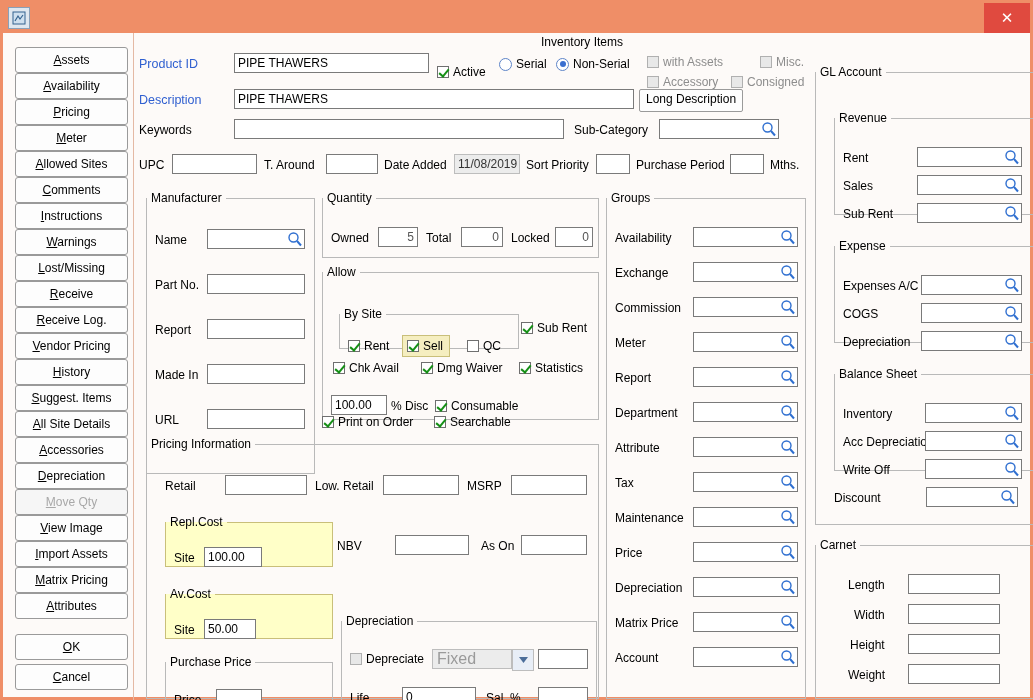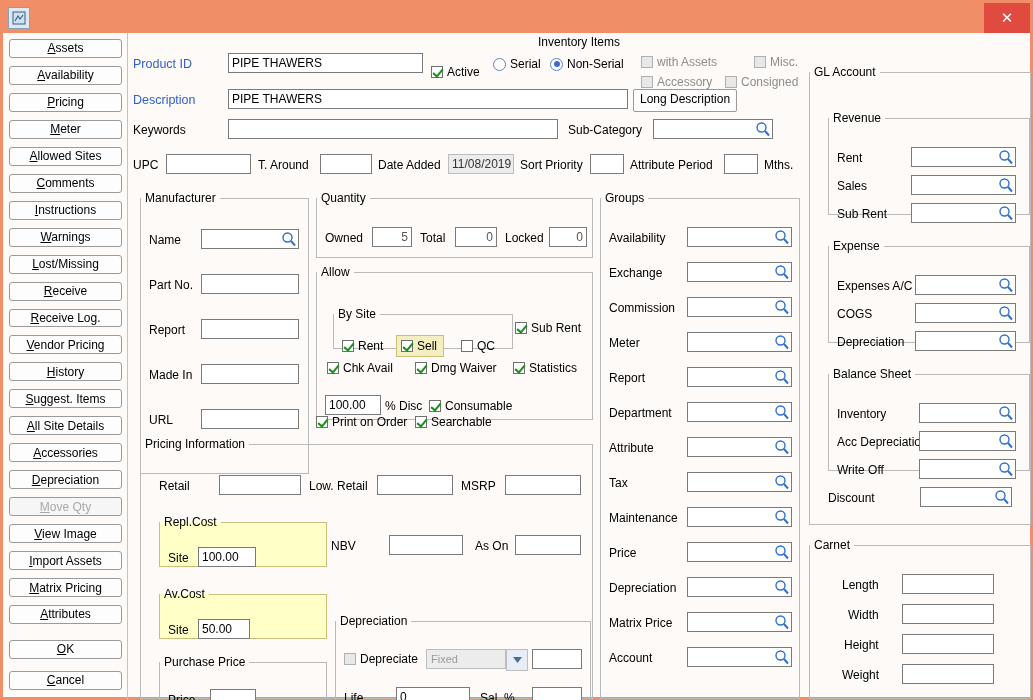--- a/index.html
+++ b/index.html
@@ -30,22 +30,22 @@
     font-size:15px;font-weight:bold;color:#fff;
   }
   .close-btn{
     position:absolute;right:0;top:0;width:46px;height:30px;background:#e04a3f;
     color:#fff;font-size:15px;display:flex;align-items:center;justify-content:center;
     cursor:pointer;
   }
   
   .body{display:flex;height:667px;}
   .leftnav{
-    width:124px;padding:6px 5px 0 6px;box-sizing:border-box;
-    display:flex;flex-direction:column;gap:8px;
+    width:124px;padding:14px 5px 0 6px;box-sizing:border-box;
+    display:flex;flex-direction:column;gap:0;margin-left:6px;
   }
   .navbtn{
     height:24px;border:1px solid #9a9a9a;background:#fdfdfd;border-radius:3px;
     font-size:12px;color:#000;display:flex;align-items:center;justify-content:center;
     cursor:pointer;
   }
   .navbtn.disabled{color:#a8a8a8;background:#f6f6f6;}
   .navspacer{flex:1;}
   .content{
     flex:1;position:relative;border-left:1px solid #e4b9a4;
@@ -248,21 +248,21 @@
       </span>
 
       <div style="position:absolute;left:5px;top:125px;" class="lbl">UPC</div>
       <input type="text" style="position: absolute; left: 38px; top: 121px; width: 85px;" value="">
       <div style="position:absolute;left:130px;top:125px;" class="lbl">T. Around</div>
       <input type="text" style="position: absolute; left: 192px; top: 121px; width: 52px;" value="">
       <div style="position:absolute;left:250px;top:125px;" class="lbl">Date Added</div>
       <div style="position:absolute;left:320px;top:121px;width:66px;height:20px;border:1px solid #bdbdbd;background:#ececec;font-size:12px;line-height:18px;padding-left:3px;box-sizing:border-box;color:#333;">11/08/2019</div>
       <div style="position:absolute;left:392px;top:125px;" class="lbl">Sort Priority</div>
       <input type="text" style="position: absolute; left: 462px; top: 121px; width: 34px;" value="">
-      <div style="position:absolute;left:502px;top:125px;" class="lbl">Attribute Period</div>
+      <div style="position:absolute;left:502px;top:125px;" class="lbl">Purchase Period</div>
       <input type="text" style="position: absolute; left: 596px; top: 121px; width: 34px;" value="">
       <div style="position:absolute;left:636px;top:125px;" class="lbl">Mths.</div>
 
       <fieldset style="left:4px;top:150px;width:169px;height:283px;">
         <legend>Manufacturer</legend>
         <div style="position:absolute;left:8px;top:28px;" class="lbl">Name</div>
         <span class="srch" style="position:absolute;left:60px;top:24px;">
           <input type="text" style="width: 98px;" value="">
           <span class="mag">
               <svg width="16" height="16" viewBox="0 0 16 16">
@@ -333,21 +333,21 @@
         <label class="chk" style="position:absolute;left:112px;top:120px;">
           <span class="box on"></span>
           <span>Consumable</span>
         </label>
       </fieldset>
 
       <label class="chk" style="position:absolute;left:188px;top:382px;">
         <span class="box on"></span>
         <span>Print on Order</span>
       </label>
-      <label class="chk" style="position:absolute;left:287px;top:382px;">
+      <label class="chk" style="position:absolute;left:300px;top:382px;">
         <span class="box on"></span>
         <span>Searchable</span>
       </label>
 
       <fieldset style="left:4px;top:396px;width:453px;height:262px;">
         <legend>Pricing Information</legend>
         <div style="position:absolute;left:18px;top:28px;" class="lbl">Retail</div>
         <input type="text" style="position: absolute; left: 78px; top: 24px; width: 82px;" value="">
         <div style="position:absolute;left:168px;top:28px;" class="lbl">Low. Retail</div>
         <input type="text" style="position: absolute; left: 236px; top: 24px; width: 76px;" value="">
@@ -370,21 +370,21 @@
         <input type="text" class="ro" style="position: absolute; left: 248px; top: 84px; width: 74px;" value="">
         <div style="position:absolute;left:334px;top:88px;" class="lbl">As On</div>
         <input type="text" class="ro" style="position: absolute; left: 374px; top: 84px; width: 66px;" value="">
 
         <fieldset style="left:186px;top:155px;width:256px;height:96px;">
           <legend>Depreciation</legend>
           <label class="chk" style="position:absolute;left:8px;top:24px;">
             <span class="box gray"></span>
             <span>Depreciate</span>
           </label>
-          <div style="position:absolute;left:90px;top:21px;width:80px;height:20px;border:1px solid #bdbdbd;background:#ececec;color:#9a9a9a;font-size:11px;line-height:18px;padding-left:4px;box-sizing:border-box;">Fixed</div>
+          <div style="position:absolute;left:90px;top:21px;width:80px;height:20px;border:1px solid #bdbdbd;background:#ececec;color:#9a9a9a;font-size:16px;line-height:18px;padding-left:4px;box-sizing:border-box;">Fixed</div>
           <div style="position:absolute;left:170px;top:21px;width:20px;height:20px;border:1px solid #bdbdbd;background:#e8eef7;display:flex;align-items:center;justify-content:center;">
             <svg width="9" height="6" viewBox="0 0 9 6">
                 <polygon points="0,0 9,0 4.5,6" fill="#4a6d9a"></polygon>
               </svg>
           </div>
           <input type="text" class="ro" style="position: absolute; left: 196px; top: 21px; width: 50px;" value="">
           <div style="position:absolute;left:8px;top:63px;" class="lbl">Life</div>
           <input type="text" style="position: absolute; left: 60px; top: 59px; width: 74px;" value="0">
           <div style="position:absolute;left:144px;top:63px;" class="lbl">Sal. %</div>
           <input type="text" class="ro" style="position: absolute; left: 196px; top: 59px; width: 50px;" value="">

